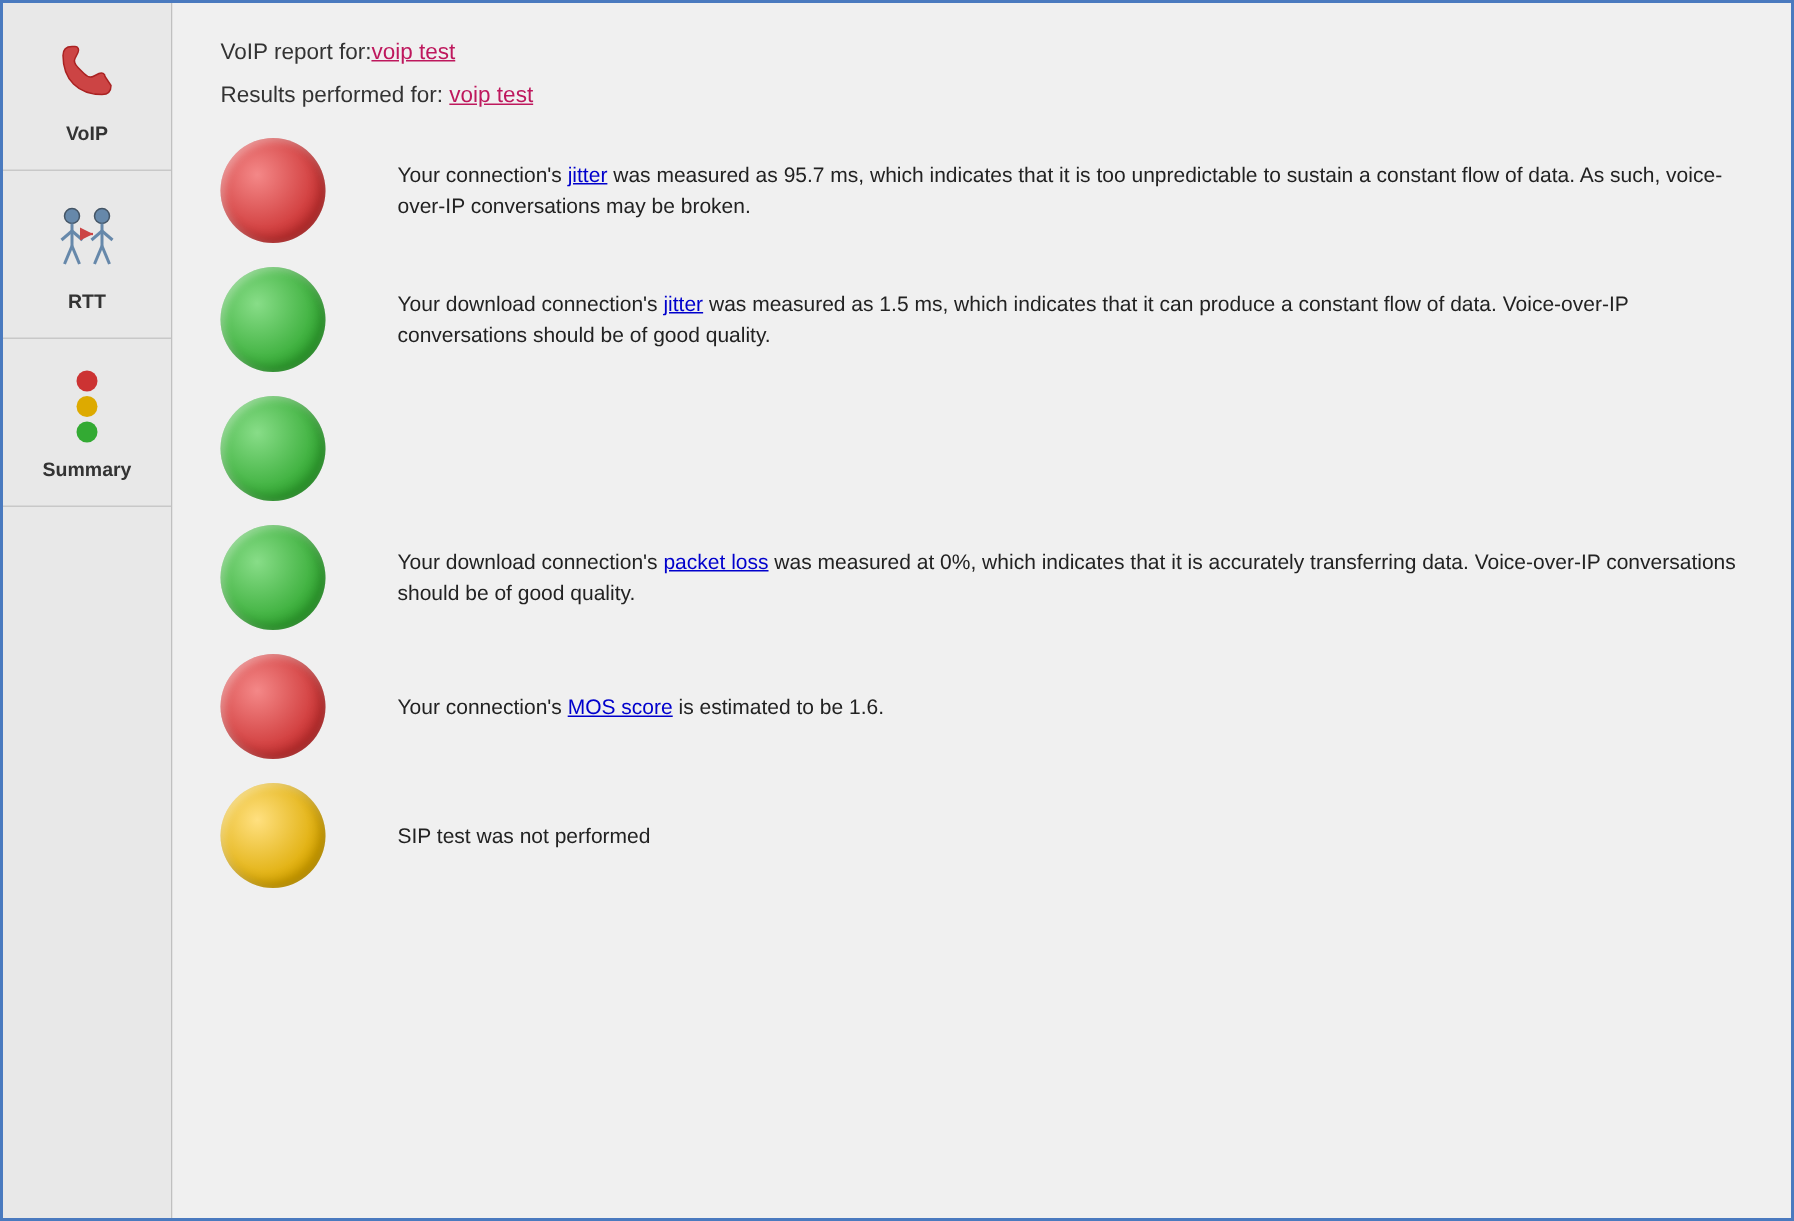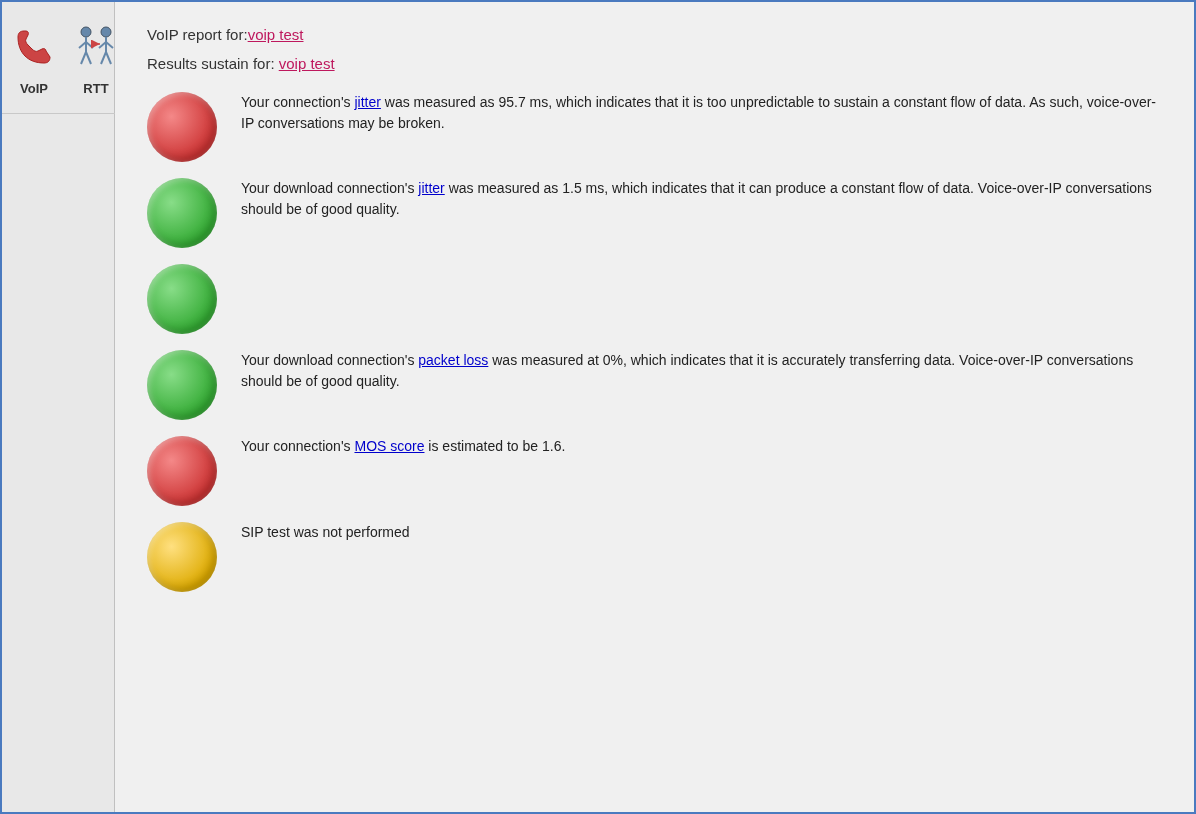--- a/index.html
+++ b/index.html
@@ -19,22 +19,22 @@
       background: #f0f0f0;
       display: flex;
       overflow: hidden;
     }
     
     .sidebar {
       width: 113px;
       background: #e8e8e8;
       border-right: 1px solid #c0c0c0;
       display: flex;
-      flex-direction: row;
-      align-items: flex-start;
+      flex-direction: column;
+      align-items: center;
       padding-top: 0;
       flex-shrink: 0;
     }
     .sidebar-item {
       width: 100%;
       display: flex;
       flex-direction: column;
       align-items: center;
       justify-content: center;
       padding: 12px 8px;
@@ -102,22 +102,23 @@
       color: #be185d;
       text-decoration: underline;
     }
     .results-title {
       font-size: 15px;
       color: #333;
       margin-bottom: 20px;
     }
     .result-row {
       display: flex;
-      align-items: flex-start;
+      align-items: center;
       margin-bottom: 16px;
+      gap: 24px;
     }
     .status-circle {
       width: 70px;
       height: 70px;
       border-radius: 50%;
       flex-shrink: 0;
       margin-right: 24px;
       box-shadow: inset -4px -4px 8px rgba(0,0,0,0.2), inset 2px 2px 6px rgba(255,255,255,0.4);
     }
     .circle-red {
@@ -199,21 +200,21 @@
 
   </div>
 
   <div class="main-content">
 
     <div class="audit-title">
       <span>VoIP report for:</span><a href="#">voip test</a>
     </div>
 
     <div class="results-title">
-      <span>Results sustain for: </span><a href="#">voip test</a>
+      <span>Results performed for: </span><a href="#">voip test</a>
     </div>
 
     <div class="result-row">
       <div class="status-circle circle-red"></div>
       <div class="result-text">
         Your connection's <a href="#jitter">jitter</a> was measured as 95.7 ms, which indicates that it is too unpredictable to sustain a constant flow of data. As such, voice-over-IP conversations may be broken.
       </div>
     </div>
 
     <div class="result-row">

